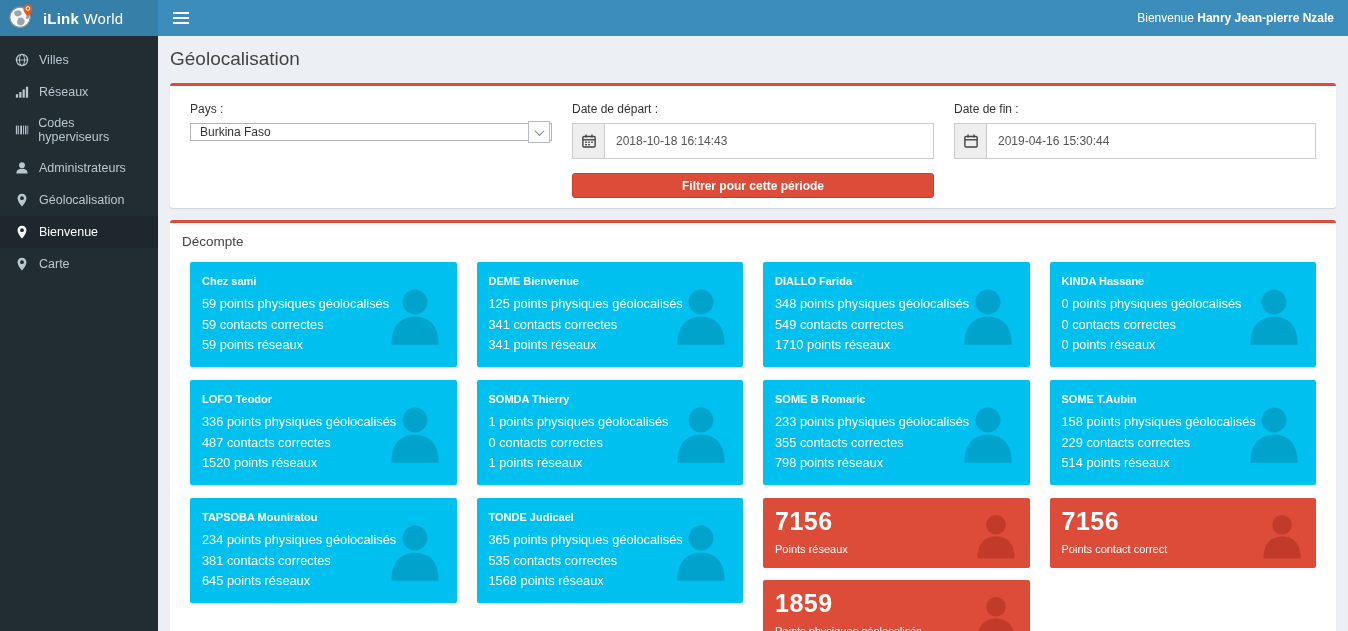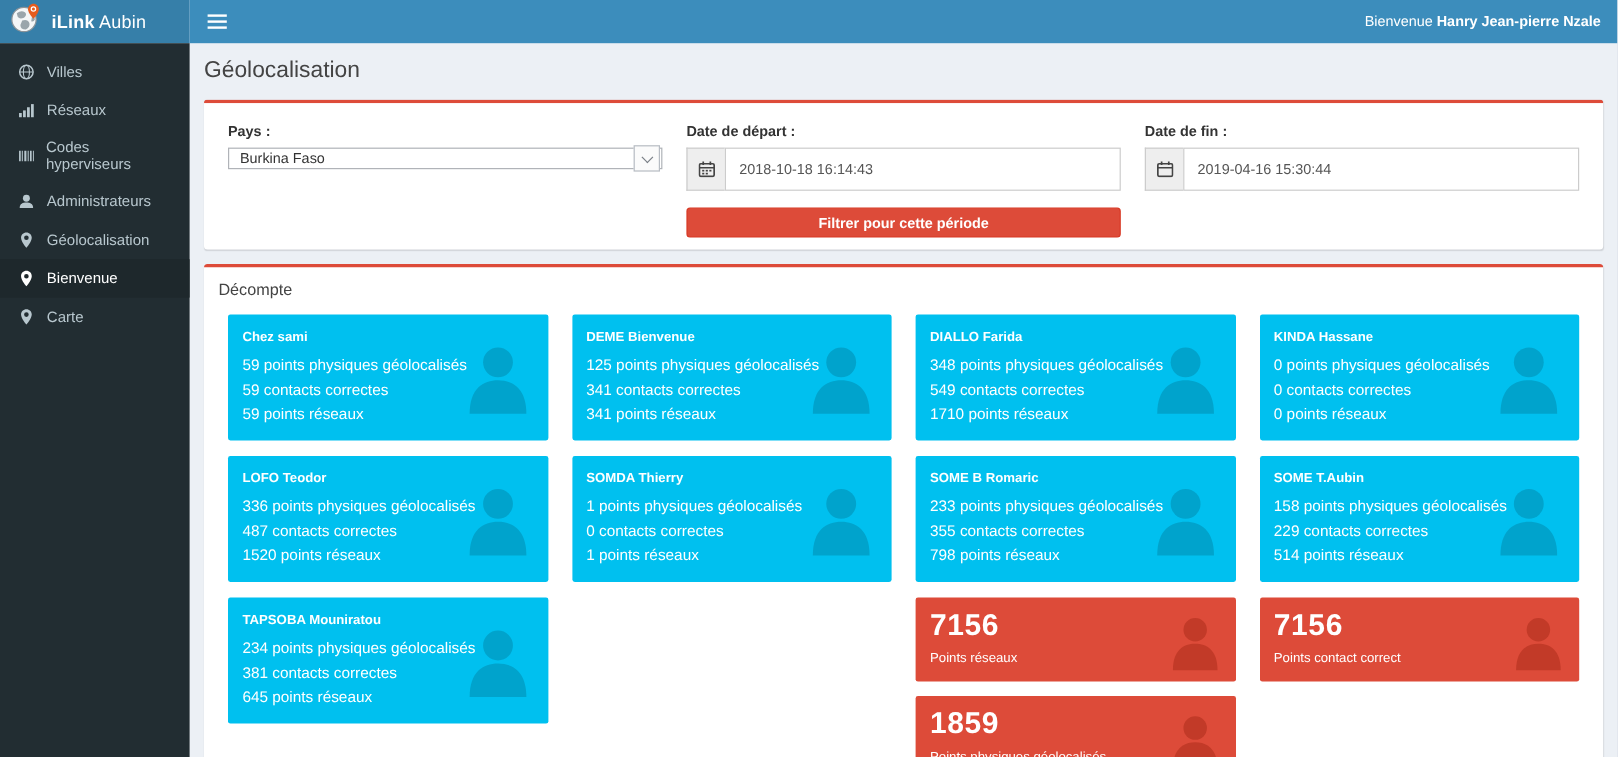--- a/index.html
+++ b/index.html
@@ -40,21 +40,21 @@
   .content { position:absolute; left:158px; top:36px; right:0; bottom:0; padding:8px 12px; }
   .page-title { font-size:19px; font-weight:400; color:#444; margin:4px 0 13px 0; }
   .panel {
     background:#fff; border-top:3px solid #dd4b39; border-radius:3px;
     box-shadow:0 1px 1px rgba(0,0,0,0.12);
   }
   
   .filter-panel { padding:16px 10px 10px 10px; margin-bottom:12px; }
   .filter-row { display:flex; }
   .fcol { flex:1; padding:0 10px; }
-  .flabel { font-size:12px; font-weight:bold; color:#333; margin-bottom:7px; }
+  .flabel { font-size:12px; font-weight:normal; color:#333; margin-bottom:7px; }
   .select-box {
     height:18px; border:1px solid #b0b3b8; background:#fff; display:flex;
     align-items:center; font-size:12px; color:#333; padding-left:9px; cursor:pointer;
   }
   .chevbox {
     margin-left:auto; width:22px; height:22px; margin-right:1px;
     border:1px solid #b7bcc3; background:#fbfbfb; display:flex; align-items:center; justify-content:center;
   }
   .chev { width:7px; height:7px; border-right:1.6px solid #7a7f87; border-bottom:1.6px solid #7a7f87; transform:rotate(45deg) translate(-1px,-1px); }
   .igroup { display:flex; height:36px; }
@@ -99,21 +99,21 @@
     <span>
       <svg width="27" height="27" viewBox="0 0 36 36">
         <circle cx="16" cy="19" r="13.5" fill="#f4f6f7" stroke="#8a9399" stroke-width="1.4"></circle>
         <path d="M8 12 Q13 8 17 11 Q20 14 16 17 Q11 19 9 16 Z" fill="#9aa5ab"></path>
         <path d="M14 20 Q20 18 22 23 Q23 28 18 30 Q12 30 12 25 Z" fill="#9aa5ab"></path>
         <path d="M25 15 Q28 15 28 19 Q27 22 24 21 Z" fill="#9aa5ab"></path>
         <path d="M26.5 1.5 C23.2 1.5 20.5 4.2 20.5 7.5 C20.5 12 26.5 18 26.5 18 C26.5 18 32.5 12 32.5 7.5 C32.5 4.2 29.8 1.5 26.5 1.5 Z" fill="#e65c1e"></path>
         <circle cx="26.5" cy="7.3" r="2.4" fill="none" stroke="#fff" stroke-width="1.4"></circle>
       </svg>
     </span>
-    <span class="logo-text"><span class="b">iLink</span><span> Aubin</span></span>
+    <span class="logo-text"><span class="b">iLink</span><span> World</span></span>
   </div>
 
   <div class="navbar">
     <div class="hamburger">
       <span class="bars">
           <span></span>
           <span></span>
           <span></span>
         </span>
     </div>
@@ -292,20 +292,30 @@
             <div class="card agent">
               <div class="agent-name">SOMDA Thierry</div>
               <div class="agent-line">1 points physiques géolocalisés</div>
               <div class="agent-line">0 contacts correctes</div>
               <div class="agent-line">1 points réseaux</div>
               <span class="person"><svg viewBox="0 0 90 96">
                   <circle cx="45" cy="27" r="20"></circle>
                   <path d="M7 96 C7 62 25 51 45 51 C65 51 83 62 83 96 Z"></path>
                 </svg></span>
             </div>
+            <div class="card agent">
+              <div class="agent-name">TONDE Judicael</div>
+              <div class="agent-line">365 points physiques géolocalisés</div>
+              <div class="agent-line">535 contacts correctes</div>
+              <div class="agent-line">1568 points réseaux</div>
+              <span class="person"><svg viewBox="0 0 90 96">
+                  <circle cx="45" cy="27" r="20"></circle>
+                  <path d="M7 96 C7 62 25 51 45 51 C65 51 83 62 83 96 Z"></path>
+                </svg></span>
+            </div>
           </div>
           <div class="card-col">
             <div class="card agent">
               <div class="agent-name">DIALLO Farida</div>
               <div class="agent-line">348 points physiques géolocalisés</div>
               <div class="agent-line">549 contacts correctes</div>
               <div class="agent-line">1710 points réseaux</div>
               <span class="person"><svg viewBox="0 0 90 96">
                   <circle cx="45" cy="27" r="20"></circle>
                   <path d="M7 96 C7 62 25 51 45 51 C65 51 83 62 83 96 Z"></path>

